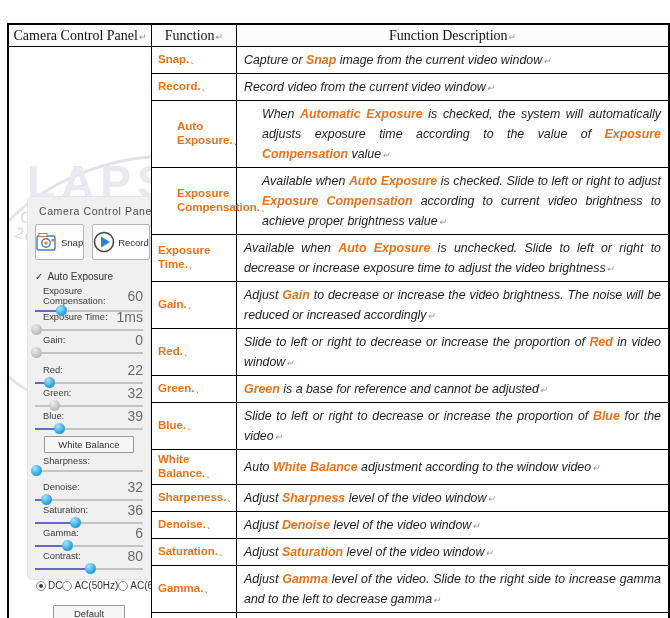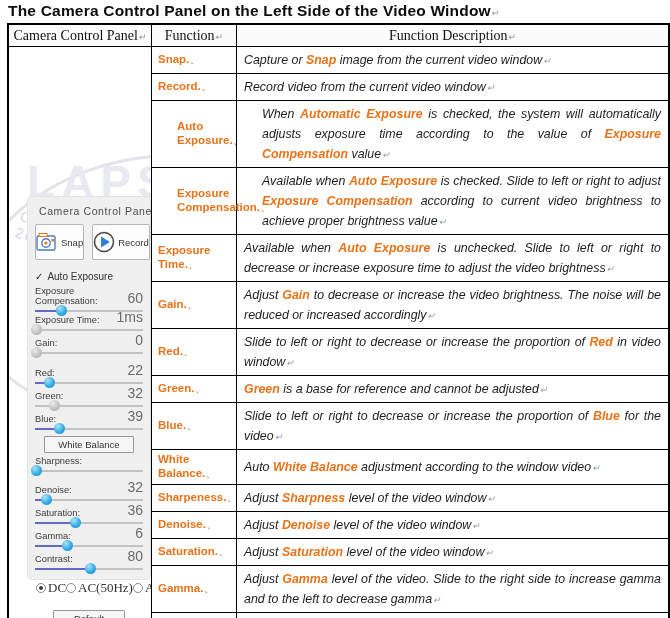--- a/index.html
+++ b/index.html
@@ -37,45 +37,44 @@
   .panel{position:absolute;left:19px;top:150px;width:122px;height:382px;background:#f0f0f0;
      border-radius:4px;box-shadow:0 0 0 1px #e4e4e4;}
   .p-head{display:flex;align-items:center;margin:7px 6px 0 6px;}
   .p-title{font-size:10.5px;color:#4c4c4c;letter-spacing:.6px;margin-left:5px;white-space:nowrap;}
   .p-btns{display:flex;gap:8px;margin:7px 7px 0 7px;}
   .p-btn{flex:1;height:34px;background:#fdfdfd;border:1px solid #b5b5b5;border-radius:2px;
      display:flex;align-items:center;justify-content:center;gap:3px;font-size:9.5px;color:#333;cursor:pointer;}
   .p-check{margin:11px 7px 4px 7px;font-size:10px;color:#333;display:flex;align-items:center;gap:4px;}
   .chk{font-size:10px;color:#222;line-height:10px;}
   .p-slider{margin:3px 7px 0 7px;height:20px;}
-  .s-row{display:flex;justify-content:space-between;align-items:flex-end;}
+  .s-row{display:flex;justify-content:space-between;align-items:center;margin-left:8px;}
   .s-label{font-size:9.3px;color:#3a3a3a;}
   .s-value{font-size:14px;color:#6a6a6a;}
   .s-track{position:relative;height:11px;margin-top:0;}
   .s-track .rail{position:absolute;left:0;right:0;top:4px;height:2px;background:#c3c3c3;}
   .s-track .fill{position:absolute;left:0;top:4px;height:2px;background:var(--fill);}
   .s-track .thumb{position:absolute;top:-1px;width:11px;height:11px;border-radius:50%;
      background:radial-gradient(circle at 35% 30%,#a8e4f9,var(--thumb) 60%,#1b8ec9);cursor:pointer;}
   .s-track .thumb.gray{background:radial-gradient(circle at 35% 30%,#ececec,#bdbdbd 65%,#a8a8a8);}
   .p-gap{height:7px;}
   .p-wb{text-align:center;margin:6px 0 2px 0;}
   .small-btn{font-size:9.5px;color:#333;background:#f6f6f6;border:1px solid #979797;
      padding:2px 13px;border-radius:1px;cursor:pointer;font-family:"Liberation Sans",sans-serif;}
   .p-radios{display:flex;justify-content:space-between;margin:12px 8px 0 8px;}
-  .radio{display:flex;align-items:center;gap:2px;font-size:13px;color:#333;cursor:pointer;font-family:Liberation Serif, serif;}
+  .radio{display:flex;align-items:center;gap:2px;font-size:10px;color:#333;cursor:pointer;}
   .r-circle{width:8px;height:8px;border:1px solid #8a8a8a;border-radius:50%;background:#fff;position:relative;}
   .r-circle.sel::after{content:"";position:absolute;left:2px;top:2px;width:4px;height:4px;border-radius:50%;background:#3a3a3a;}
   .p-default{text-align:center;margin-top:12px;}
 </style>
 </head>
 <body>
 
 <div class="page">
 
-  <div class="doc-title"><span>The Camera Control Panel on the Left Side of the Video Window</span><span class="mark">↵</span></div>
 
   <table class="main">
     <colgroup>
         <col style="width:143px">
         <col style="width:85px">
         <col style="width:432px">
       </colgroup>
     <tbody>
         <tr>
       <th><span>Camera Control Panel</span><span class="mark">↵</span></th>

